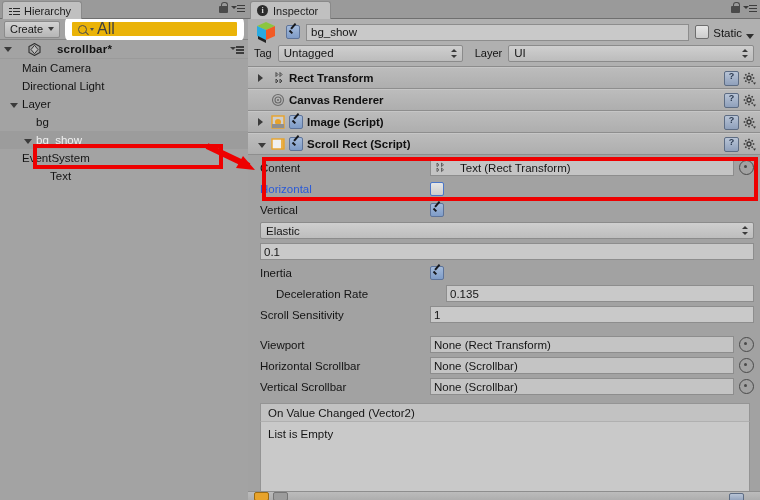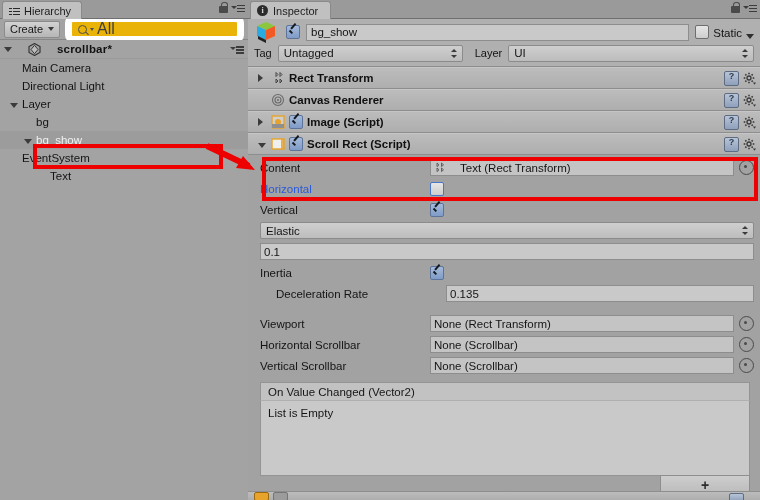--- a/index.html
+++ b/index.html
@@ -474,20 +474,26 @@
         <div class="prow">
           <span class="plabel">Inertia</span>
           <span class="chk on"></span>
         </div>
         <div class="prow">
           <span class="plabel ind">Deceleration Rate</span>
           <span class="pfield">
             <span>0.135</span>
           </span>
         </div>
+        <div class="prow">
+          <span class="plabel">Scroll Sensitivity</span>
+          <span class="pfield">
+            <span>1</span>
+          </span>
+        </div>
         <div style="height: 9px;"></div>
         <div class="prow">
           <span class="plabel">Viewport</span>
           <span class="pfield objfield">
             <span>None (Rect Transform)</span>
           </span>
           <span class="targetico"></span>
         </div>
         <div class="prow">
           <span class="plabel">Horizontal Scrollbar</span>

